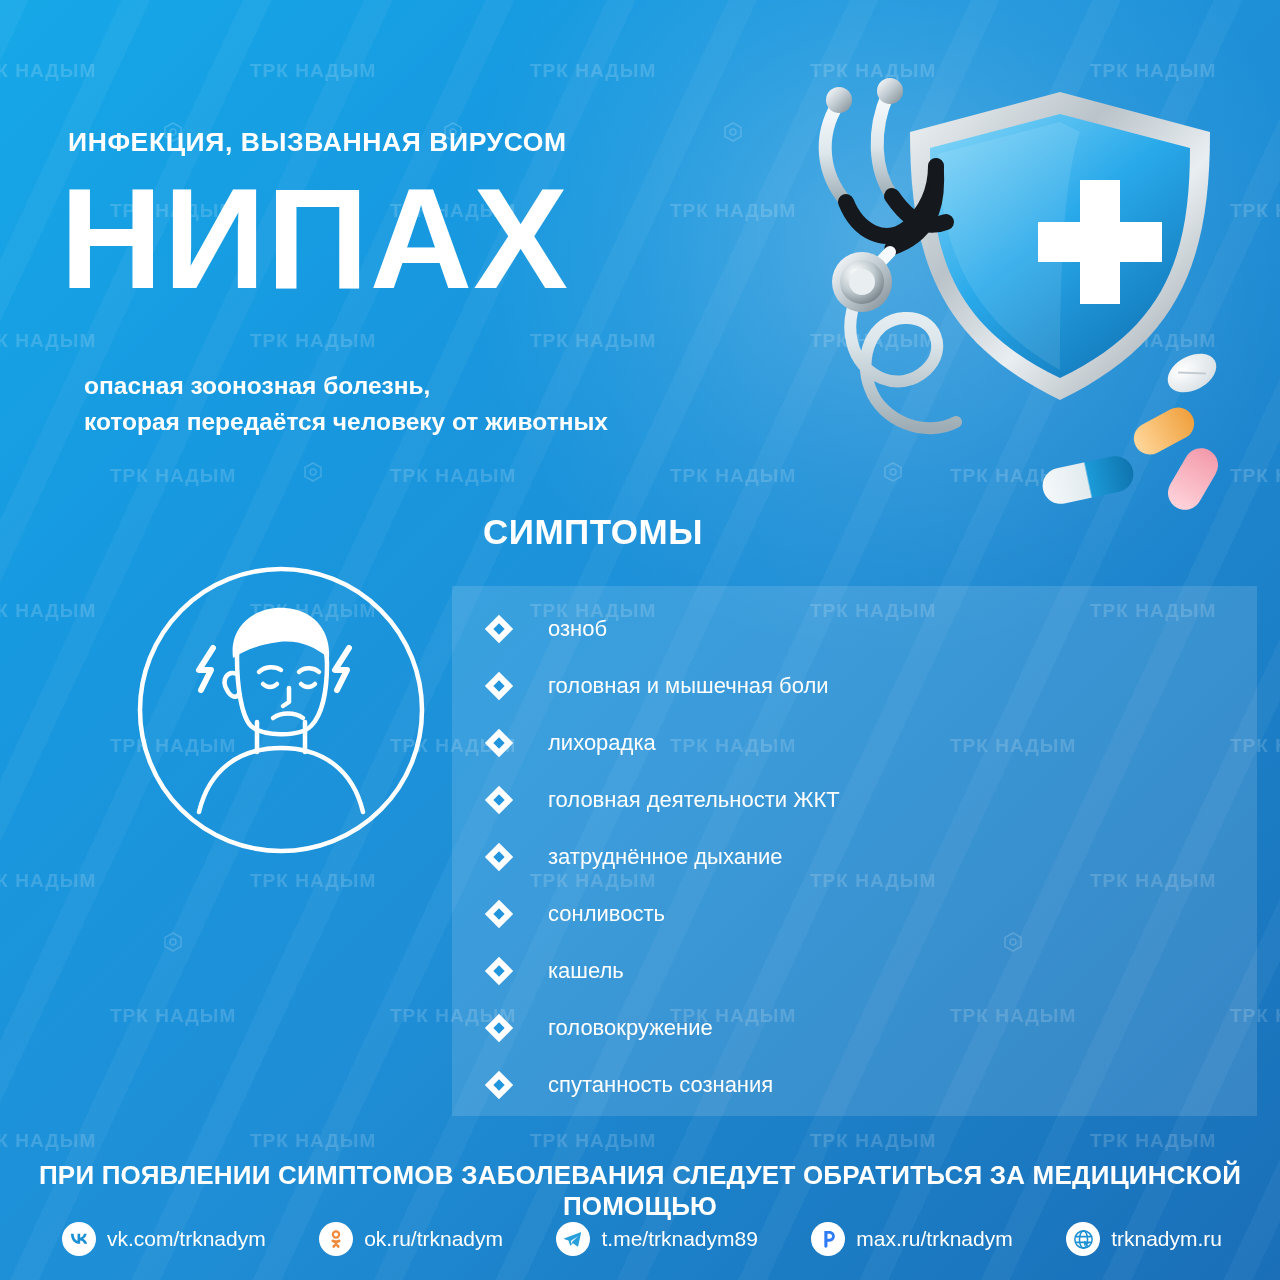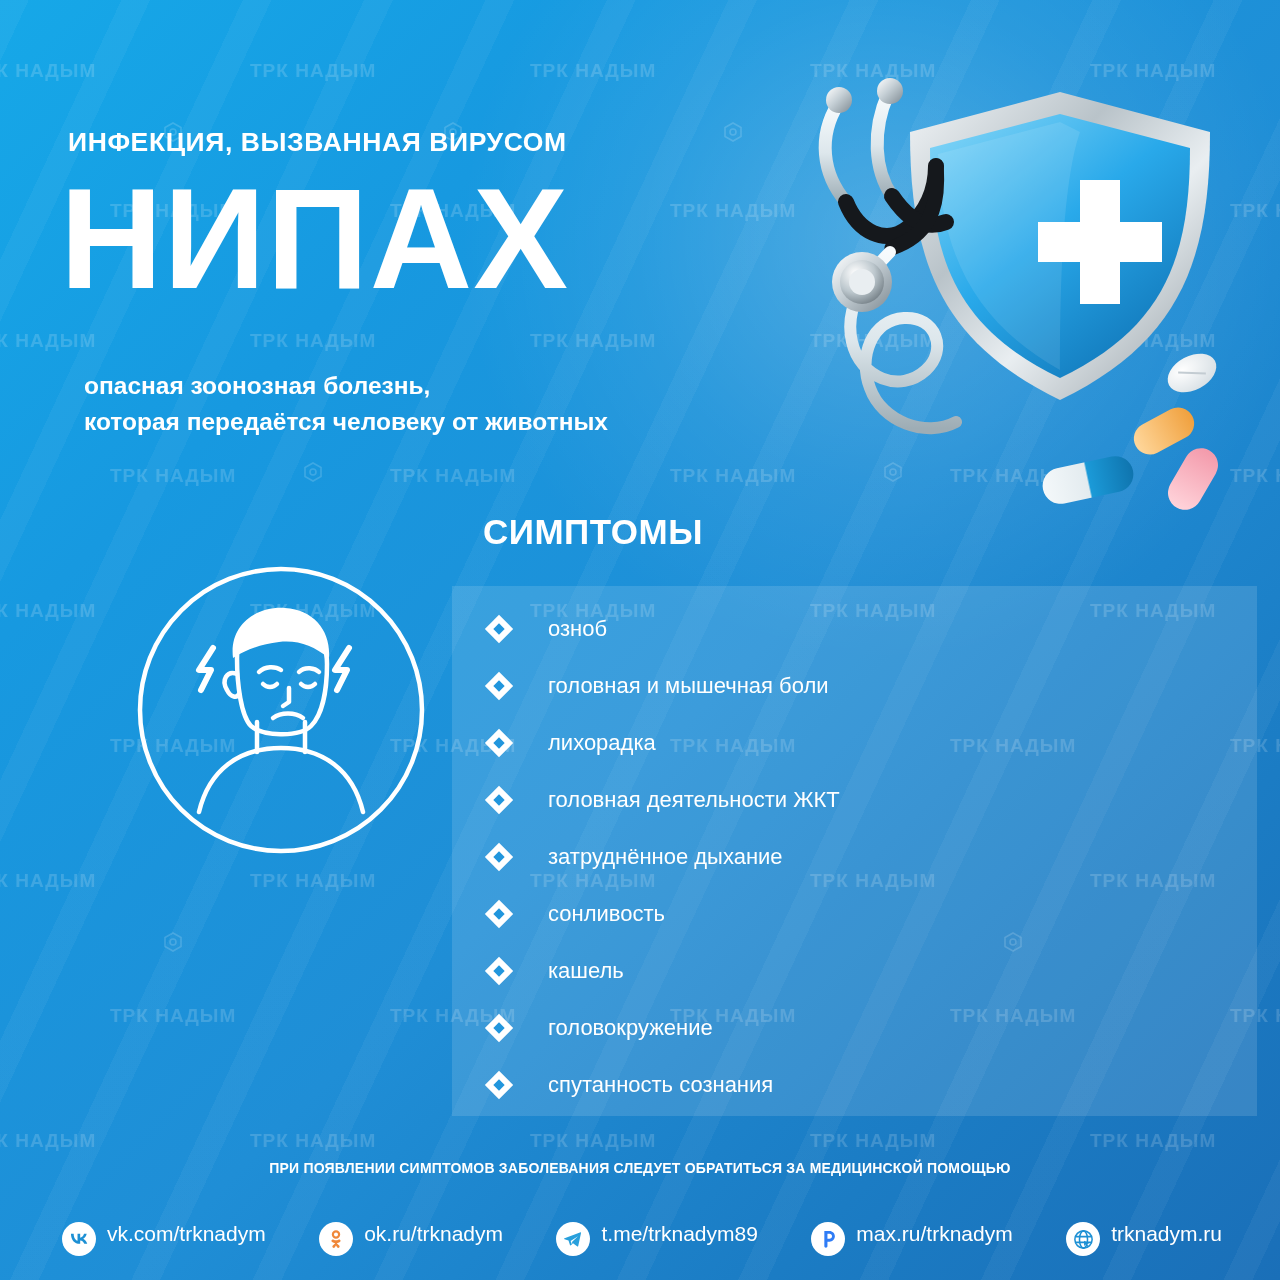--- a/index.html
+++ b/index.html
@@ -172,36 +172,37 @@
     height: 296px;
   }
 
   
   .footer-note {
     position: absolute;
     left: 0;
     right: 0;
     top: 1160px;
     text-align: center;
-    font-size: 14px;
+    font-size: 26px;
     font-weight: 700;
     color: #ffffff;
     letter-spacing: 0.2px;
   }
   .socials {
     position: absolute;
     left: 62px;
     top: 1222px;
     width: 1160px;
     display: flex;
     align-items: center;
     justify-content: space-between;
   }
   .social {
     display: flex;
+    align-items: center;
   }
   .social-icon {
     width: 34px;
     height: 34px;
     border-radius: 50%;
     background: #ffffff;
     margin-right: 11px;
     display: flex;
     align-items: center;
     justify-content: center;

